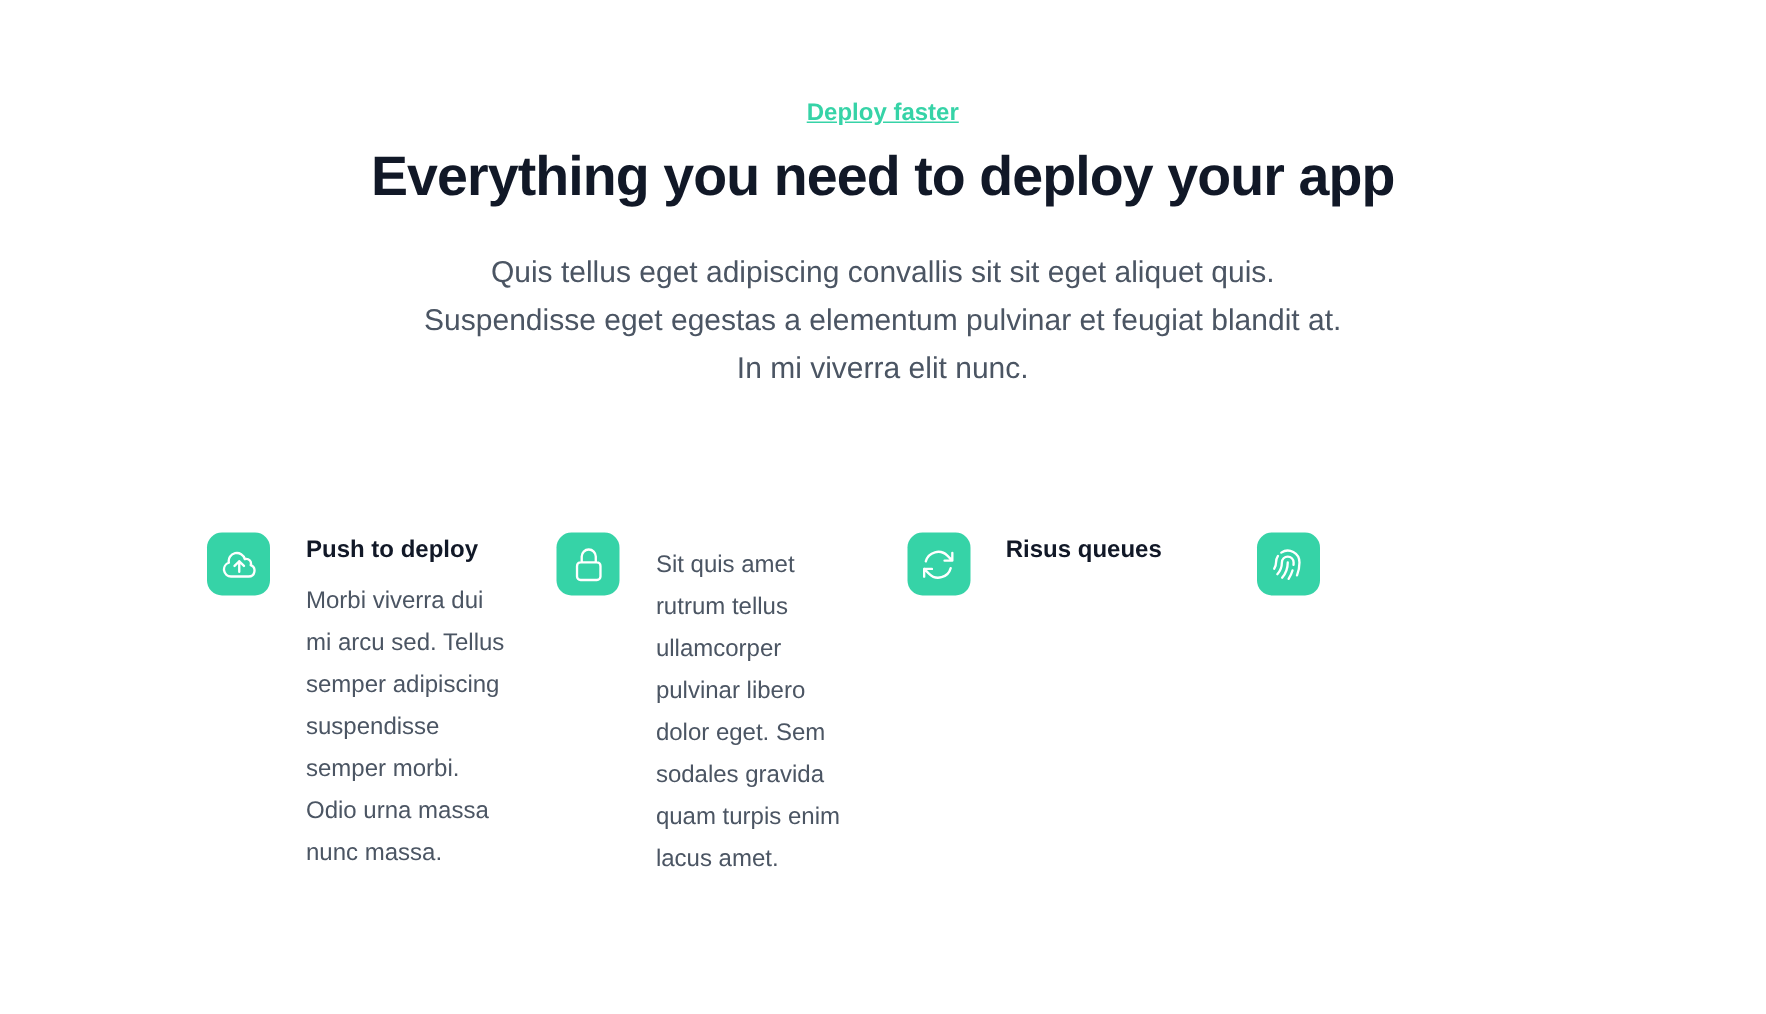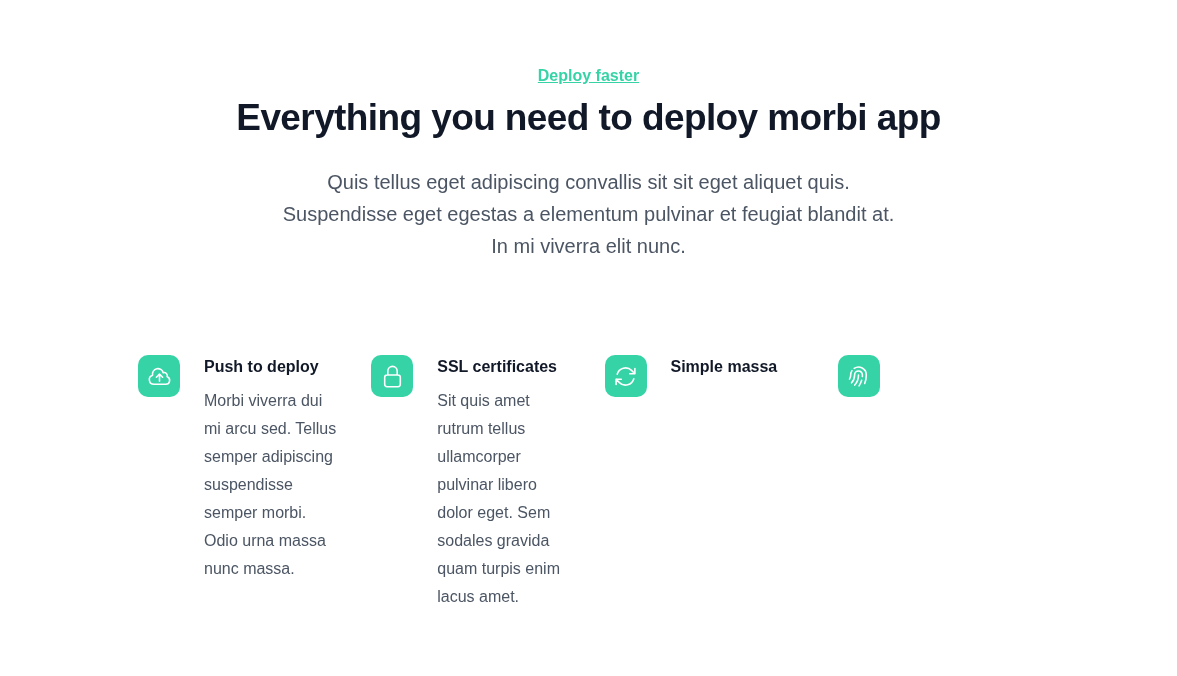--- a/index.html
+++ b/index.html
@@ -88,21 +88,21 @@
     font-size: 16px;
     line-height: 28px;
     color: var(--body-text);
   }
 </style>
 </head>
 <body>
 
 <section class="hero">
   <p class="eyebrow">Deploy faster</p>
-  <h1 class="hero-title">Everything you need to deploy morbi app</h1>
+  <h1 class="hero-title">Everything you need to deploy your app</h1>
   <p class="hero-description">Quis tellus eget adipiscing convallis sit sit eget aliquet quis. Suspendisse eget egestas a elementum pulvinar et feugiat blandit at. In mi viverra elit nunc.</p>
 </section>
 
 <div class="features">
 
   <div class="feature">
     <span class="feature-icon">
       <svg viewBox="0 0 24 24">
           <path d="M12 16.5V9.75m0 0l3 3m-3-3l-3 3M6.75 19.5a4.5 4.5 0 01-1.41-8.775 5.25 5.25 0 0110.233-2.33 3 3 0 013.758 3.848A3.752 3.752 0 0118 19.5H6.75z"></path>
         </svg>
@@ -110,31 +110,30 @@
     <div class="feature-title">Push to deploy</div>
     <div class="feature-description">Morbi viverra dui mi arcu sed. Tellus semper adipiscing suspendisse semper morbi. Odio urna massa nunc massa.</div>
   </div>
 
   <div class="feature">
     <span class="feature-icon">
       <svg viewBox="0 0 24 24">
           <path d="M16.5 10.5V6.75a4.5 4.5 0 10-9 0v3.75m-.75 11.25h10.5a2.25 2.25 0 002.25-2.25v-6.75a2.25 2.25 0 00-2.25-2.25H6.75a2.25 2.25 0 00-2.25 2.25v6.75a2.25 2.25 0 002.25 2.25z"></path>
         </svg>
     </span>
-    <div class="feature-title">SSL certificates</div>
     <div class="feature-description">Sit quis amet rutrum tellus ullamcorper pulvinar libero dolor eget. Sem sodales gravida quam turpis enim lacus amet.</div>
   </div>
 
   <div class="feature">
     <span class="feature-icon">
       <svg viewBox="0 0 24 24">
           <path d="M16.023 9.348h4.992v-.001M2.985 19.644v-4.992m0 0h4.992m-4.993 0l3.181 3.183a8.25 8.25 0 0013.803-3.7M4.031 9.865a8.25 8.25 0 0113.803-3.7l3.181 3.182m0-4.991v4.99"></path>
         </svg>
     </span>
-    <div class="feature-title">Simple massa</div>
+    <div class="feature-title">Risus queues</div>
   </div>
 
   <div class="feature">
     <span class="feature-icon">
       <svg viewBox="0 0 24 24">
           <path d="M7.864 4.243A7.5 7.5 0 0119.5 10.5c0 2.92-.556 5.709-1.568 8.268M5.742 6.364A7.465 7.465 0 004.5 10.5a7.464 7.464 0 01-1.15 3.993m1.989 3.559A11.209 11.209 0 008.25 10.5a3.75 3.75 0 117.5 0c0 .527-.021 1.049-.064 1.565M12 10.5a14.94 14.94 0 01-3.6 9.75m6.633-4.596a18.666 18.666 0 01-2.485 5.33"></path>
         </svg>
     </span>
   </div>
 

